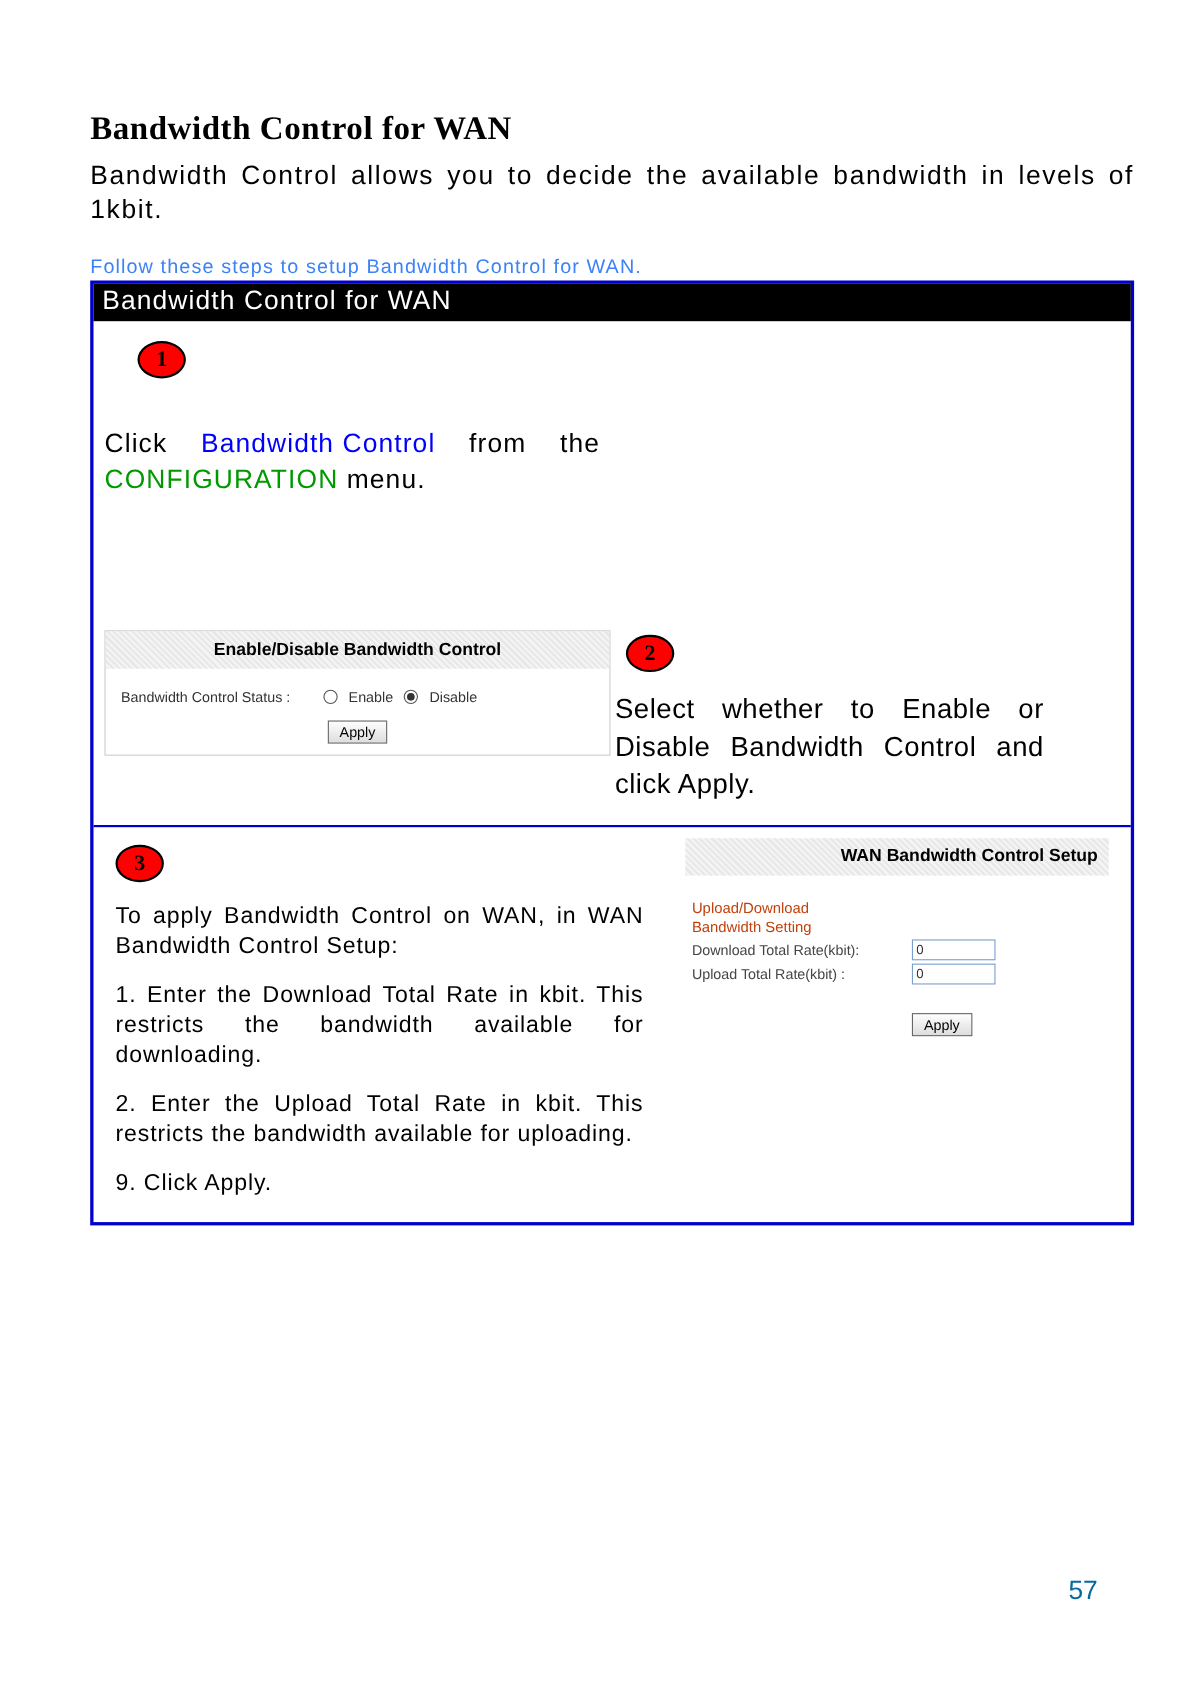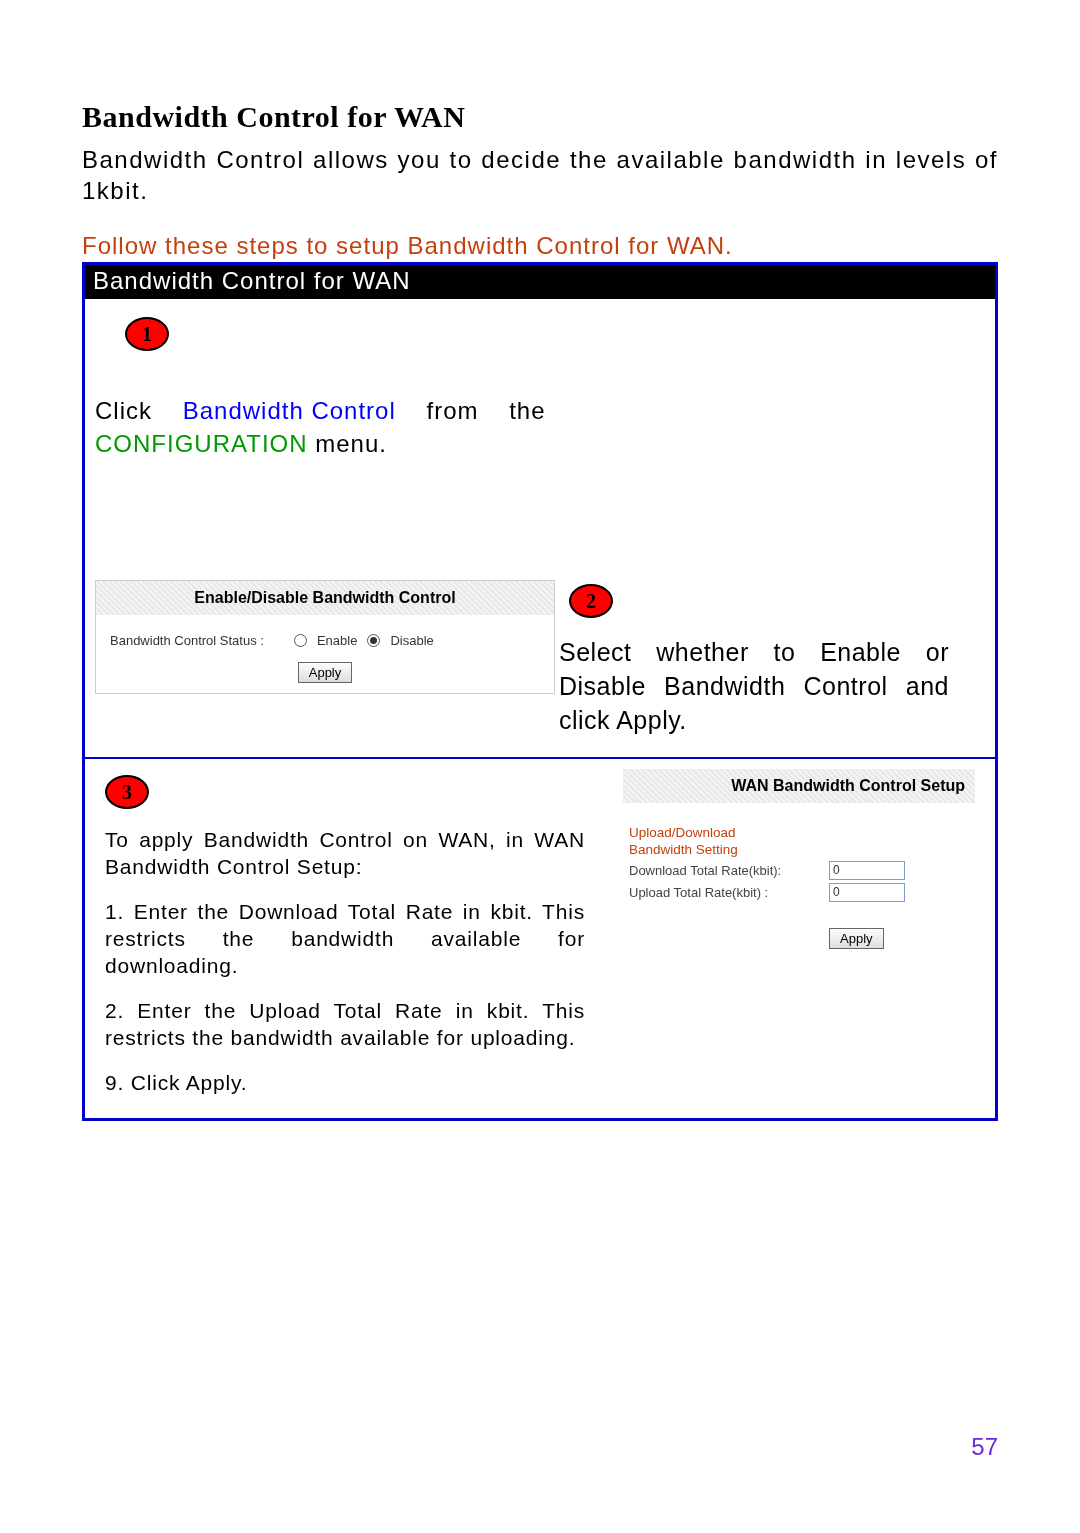--- a/index.html
+++ b/index.html
@@ -4,41 +4,41 @@
   <style>
     * { margin: 0; padding: 0; box-sizing: border-box; }
     body {
       width: 1080px;
       height: 1533px;
       background: #ffffff;
       font-family: Arial, Helvetica, sans-serif;
       position: relative;
     }
     .page {
-      padding: 100px 82px 0 82px;
+      padding: 100px 49px 0 82px;
     }
     .page-title {
       font-family: 'Times New Roman', Times, serif;
       font-size: 30px;
       font-weight: bold;
       color: #000;
       margin-bottom: 10px;
       letter-spacing: 0.5px;
     }
     .intro {
       font-size: 24px;
       color: #000;
       letter-spacing: 1.5px;
       line-height: 1.3;
       text-align: justify;
       margin-bottom: 26px;
     }
     .follow {
-      font-size: 24px;
-      color: #c2410c;
+      font-size: 18px;
+      color: #3b82f6;
       letter-spacing: 1px;
       margin-bottom: 2px;
     }
     .main-box {
       border: 3px solid #0000cc;
       width: 100%;
     }
     .main-header {
       background: #000;
       color: #fff;
@@ -210,21 +210,21 @@
       font-size: 12px;
       padding: 0 3px;
       color: #333;
     }
     .panel-b .apply-row { margin-top: 12px; margin-left: 200px; }
     .page-num {
       position: absolute;
       bottom: 72px;
       right: 82px;
       font-size: 24px;
-      color: #6d28d9;
+      color: #0369a1;
     }
   </style>
 </head>
 <body>
 
 <div class="page">
   <h1 class="page-title">Bandwidth Control for WAN</h1>
   <p class="intro">Bandwidth Control allows you to decide the available bandwidth in levels of 1kbit.</p>
   <p class="follow">Follow these steps to setup Bandwidth Control for WAN.</p>
 

